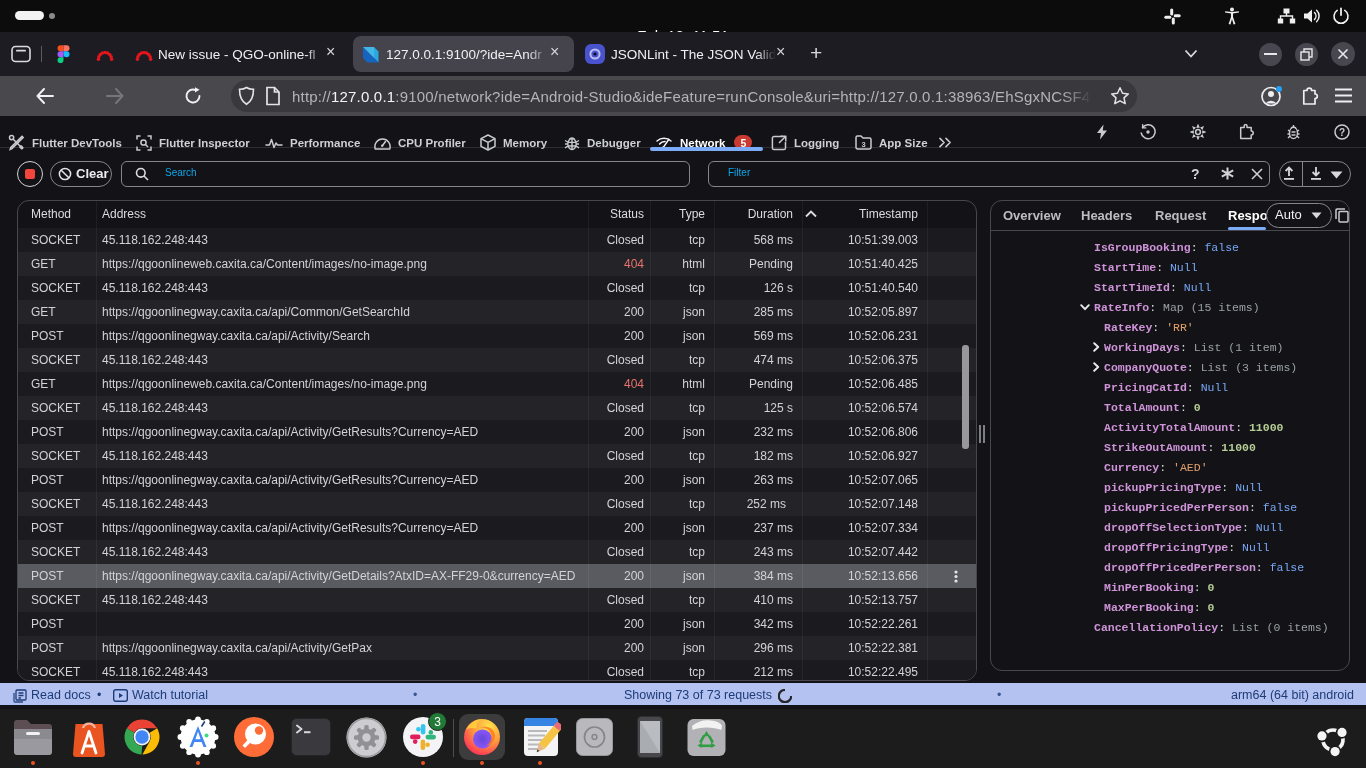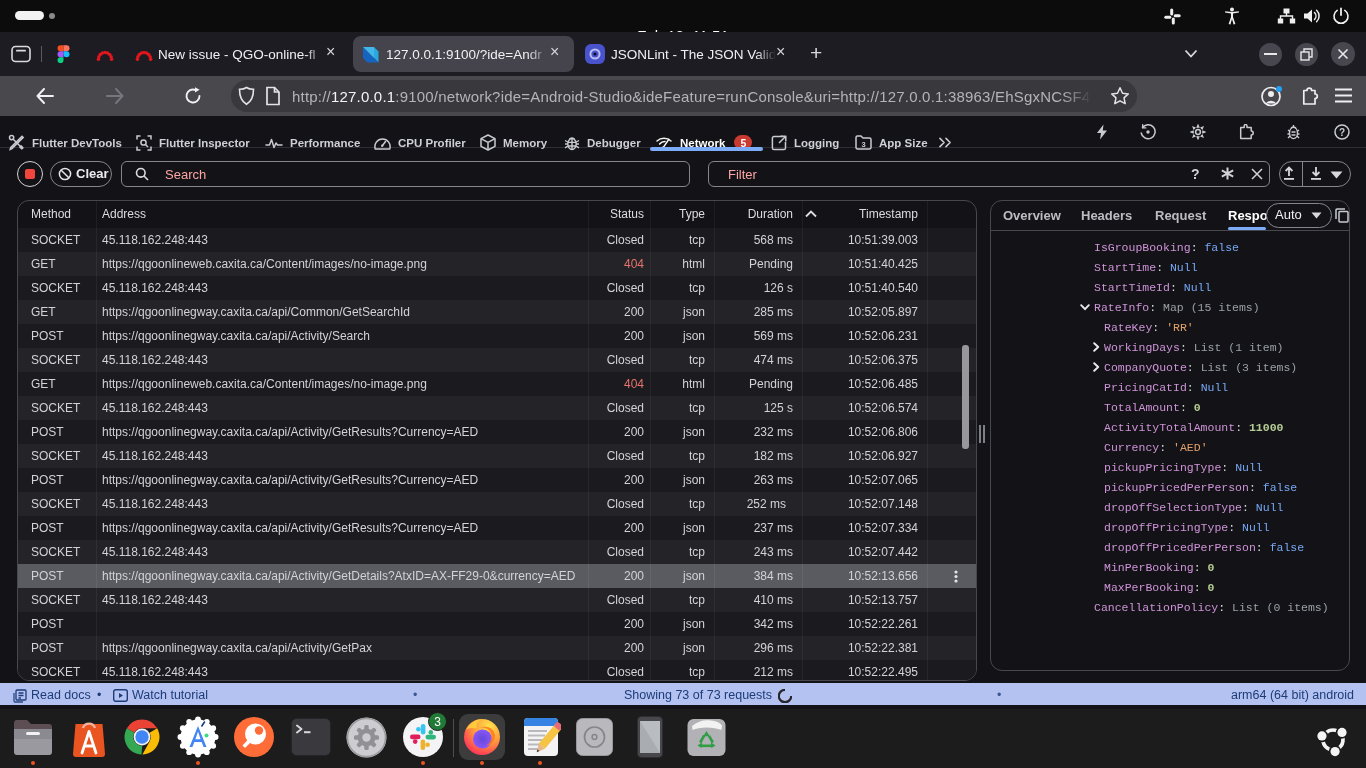--- a/index.html
+++ b/index.html
@@ -31,41 +31,41 @@
   .dtitem { position:absolute; top:0; height:31px; display:flex; align-items:center; gap:7px;
      color:#ced0d6; font-size:11.5px; font-weight:700; white-space:nowrap;margin-top:11px; }
   .dtitem svg { flex:none; }
   #netunderline { left:650px; top:147px; width:113px; height:3.5px; background:#7cacf8; border-radius:2px; }
   #netbadge { background:#c93a31; color:#fff; border-radius:8px; font-size:10.5px; font-weight:700;
      padding:1.5px 6px; }
 
   
   .field { position:absolute; border:1px solid #85858c; border-radius:6px; background:#131317; }
   .pill  { position:absolute; border:1px solid #85858c; border-radius:14px; background:#131317; }
-  .phold { color:#fca5a5; font-size:13px; }
+  .phold { color:#0ea5e9; font-size:10px; }
 
   
   #table { left:17px; top:200px; width:960px; height:481px; border:1px solid #47474e; border-radius:12px; overflow:hidden; }
   .hcell { position:absolute; top:0; height:27px; line-height:27px; color:#dcdce0; font-size:12px; }
   .row { position:absolute; left:0; width:958px; height:24px; }
   .row.odd { background:#1b1b1f; }
   .row.even { background:#242428; }
   .row.sel { background:#5a5a61; }
   .rc { position:absolute; top:0; height:24px; line-height:24px; color:#d2d2d7; font-size:12px; white-space:nowrap; }
   .vline { position:absolute; top:0; width:1px; height:481px; background:rgba(255,255,255,0.055); }
 
   
   #rpanel { left:990px; top:200px; width:360px; height:471px; border:1px solid #47474e; border-radius:12px; overflow:hidden; }
   .rtab { position:absolute; top:0; height:29px; line-height:29px; font-size:13px; font-weight:700; color:#bcbcc2; }
   #json { position:absolute; left:0; top:37px; font-family:"Liberation Mono", monospace; font-size:11.5px; line-height:20px; }
   #json > div { height:20px; padding-left:103px; position:relative; white-space:pre; }
   #json > div.ind { padding-left:113px; }
   #json > div.ind2 { padding-left:113px; }
   #json svg.ar { position:absolute; }
-  .k { color:#ce93d8; } .p { color:#d7dade; } .vb { color:#77a7f5; } .vn { color:#b5cc94; font-weight:bold; }
+  .k { color:#ce93d8;font-weight:bold; } .p { color:#d7dade; } .vb { color:#77a7f5; } .vn { color:#b5cc94; font-weight:bold; }
   .vs { color:#e2a06c; } .vg { color:#9aa0a6; }
 
   
   #statusbar { left:0; top:683px; width:1366px; height:22px; background:#b4c2f2; color:#1d3c77; font-size:12.5px; }
 
   
   #dockbg { left:0; top:709px; width:1366px; height:59px; background:#1c1c1c; }
   .dot { position:absolute; top:761px; width:4px; height:4px; border-radius:2px; background:#e95420; }
 </style>
 </head>
@@ -625,20 +625,21 @@
 <div class="ind"><span class="k">RateKey</span><span class="p">: </span><span class="vs">'RR'</span></div>
 <div class="ind2"><svg class="ar" style="left:102px;top:4px" width="7" height="10" viewBox="0 0 7 10">
             <path d="M1.2 1.2 L5.2 5 L1.2 8.8" fill="none" stroke="#e8eaed" stroke-width="1.9" stroke-linecap="round" stroke-linejoin="round"></path>
           </svg><span class="k">WorkingDays</span><span class="p">: </span><span class="vg">List (1 item)</span></div>
 <div class="ind2"><svg class="ar" style="left:102px;top:4px" width="7" height="10" viewBox="0 0 7 10">
             <path d="M1.2 1.2 L5.2 5 L1.2 8.8" fill="none" stroke="#e8eaed" stroke-width="1.9" stroke-linecap="round" stroke-linejoin="round"></path>
           </svg><span class="k">CompanyQuote</span><span class="p">: </span><span class="vg">List (3 items)</span></div>
 <div class="ind"><span class="k">PricingCatId</span><span class="p">: </span><span class="vb">Null</span></div>
 <div class="ind"><span class="k">TotalAmount</span><span class="p">: </span><span class="vn">0</span></div>
 <div class="ind"><span class="k">ActivityTotalAmount</span><span class="p">: </span><span class="vn">11000</span></div>
+<div class="ind"><span class="k">StrikeOutAmount</span><span class="p">: </span><span class="vn">11000</span></div>
 <div class="ind"><span class="k">Currency</span><span class="p">: </span><span class="vs">'AED'</span></div>
 <div class="ind"><span class="k">pickupPricingType</span><span class="p">: </span><span class="vb">Null</span></div>
 <div class="ind"><span class="k">pickupPricedPerPerson</span><span class="p">: </span><span class="vb">false</span></div>
 <div class="ind"><span class="k">dropOffSelectionType</span><span class="p">: </span><span class="vb">Null</span></div>
 <div class="ind"><span class="k">dropOffPricingType</span><span class="p">: </span><span class="vb">Null</span></div>
 <div class="ind"><span class="k">dropOffPricedPerPerson</span><span class="p">: </span><span class="vb">false</span></div>
 <div class="ind"><span class="k">MinPerBooking</span><span class="p">: </span><span class="vn">0</span></div>
 <div class="ind"><span class="k">MaxPerBooking</span><span class="p">: </span><span class="vn">0</span></div>
 <div><span class="k">CancellationPolicy</span><span class="p">: </span><span class="vg">List (0 items)</span></div>
     </div>

